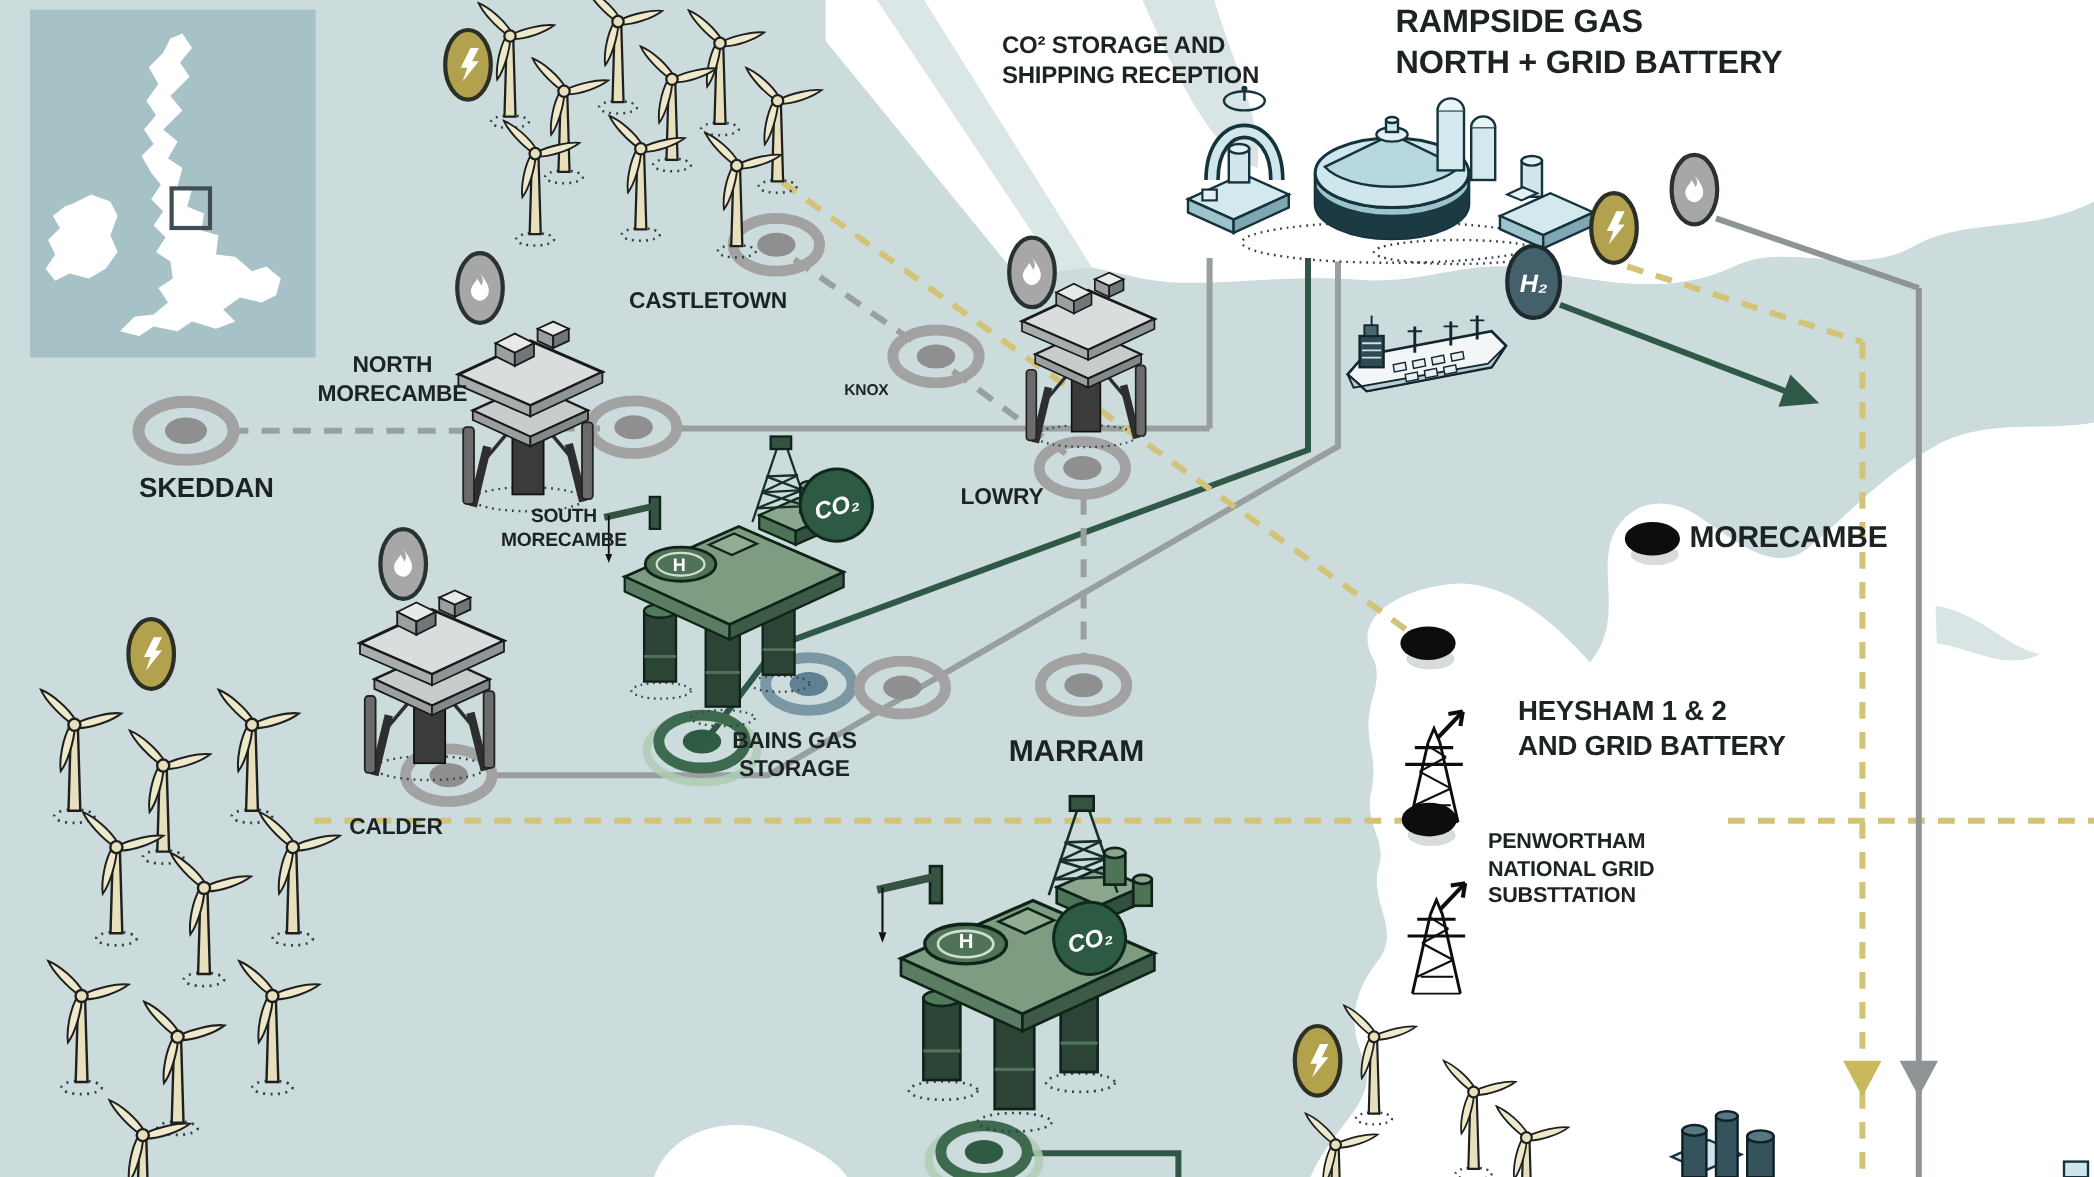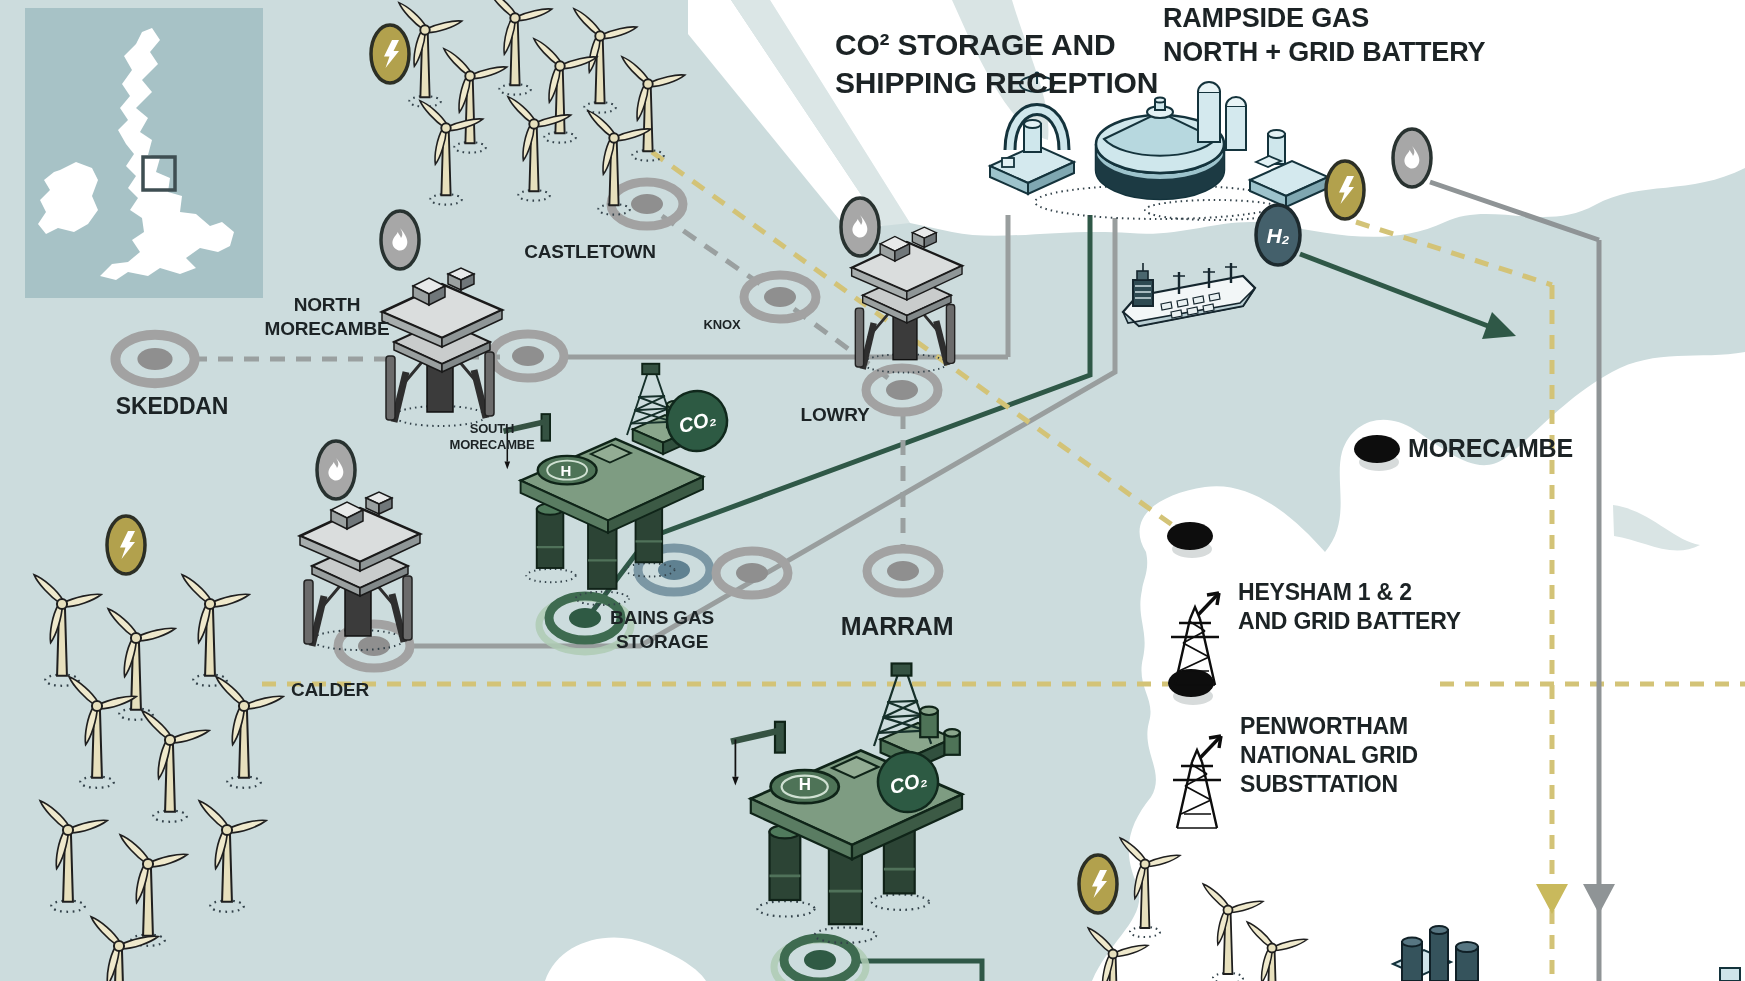--- a/index.html
+++ b/index.html
@@ -372,29 +372,29 @@
     <path fill="#ffffff" d="M 60,170 L 76,162 L 92,168 L 98,180 L 92,196 L 98,210 L 88,224 L 74,232 L 58,228 L 46,234 L 38,224 L 46,212 L 40,200 L 50,190 L 44,180 L 54,172 Z"></path>
     <rect x="143" y="157" width="32" height="33" fill="none" stroke="#3e4e52" stroke-width="3.5"></rect>
   </g>
 </svg>
 <div class="maplabel center" style="left: 172px; top: 392px; font-size: 23px;">SKEDDAN</div>
     <div class="maplabel center" style="left: 327px; top: 293px; font-size: 19px;">NORTH
 MORECAMBE</div>
     <div class="maplabel center" style="left: 590px; top: 240px; font-size: 19px;">CASTLETOWN</div>
     <div class="maplabel center" style="left: 722px; top: 317px; font-size: 13px;">KNOX</div>
     <div class="maplabel center" style="left: 835px; top: 403px; font-size: 19px;">LOWRY</div>
-    <div class="maplabel center" style="left: 492px; top: 421px; font-size: 13px;">SOUTH
+    <div class="maplabel center" style="left: 470px; top: 421px; font-size: 16px;">SOUTH
 MORECAMBE</div>
     <div class="maplabel center" style="left: 330px; top: 678px; font-size: 19px;">CALDER</div>
     <div class="maplabel center" style="left: 662px; top: 606px; font-size: 19px;">BAINS GAS
 STORAGE</div>
     <div class="maplabel center" style="left: 897px; top: 611px; font-size: 25px;">MARRAM</div>
     <div class="maplabel" style="left: 1408px; top: 433px; font-size: 25px;">MORECAMBE</div>
-    <div class="maplabel" style="left: 1238px; top: 578px; font-size: 23px;">HEYSHAM 1 &amp; 2
+    <div class="maplabel" style="left: 1265px; top: 578px; font-size: 23px;">HEYSHAM 1 &amp; 2
 AND GRID BATTERY</div>
-    <div class="maplabel" style="left: 1240px; top: 712px; font-size: 23px;">PENWORTHAM
+    <div class="maplabel" style="left: 1240px; top: 690px; font-size: 18px;">PENWORTHAM
 NATIONAL GRID
 SUBSTTATION</div>
-    <div class="maplabel" style="left: 835px; top: 26px; font-size: 30px;">CO² STORAGE AND
+    <div class="maplabel" style="left: 835px; top: 26px; font-size: 20px;">CO² STORAGE AND
 SHIPPING RECEPTION</div>
     <div class="maplabel" style="left: 1163px; top: 1px; font-size: 27px;">RAMPSIDE GAS
 NORTH + GRID BATTERY</div>
   </div>
 
 </body></html>

